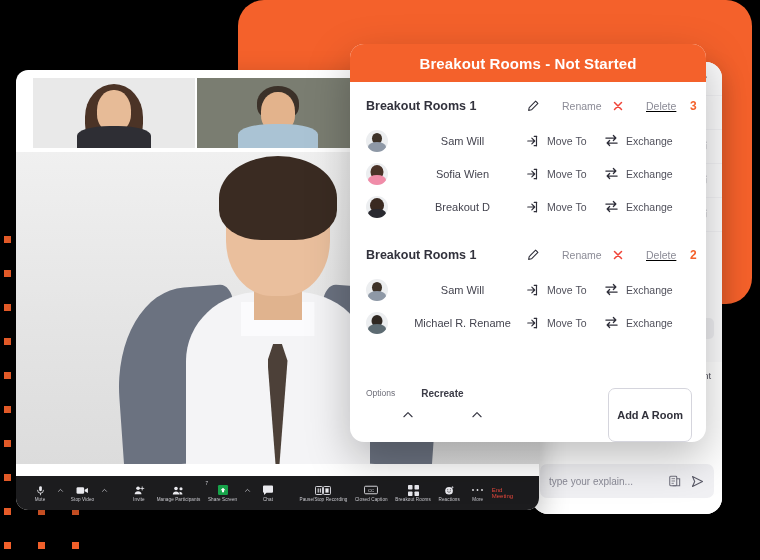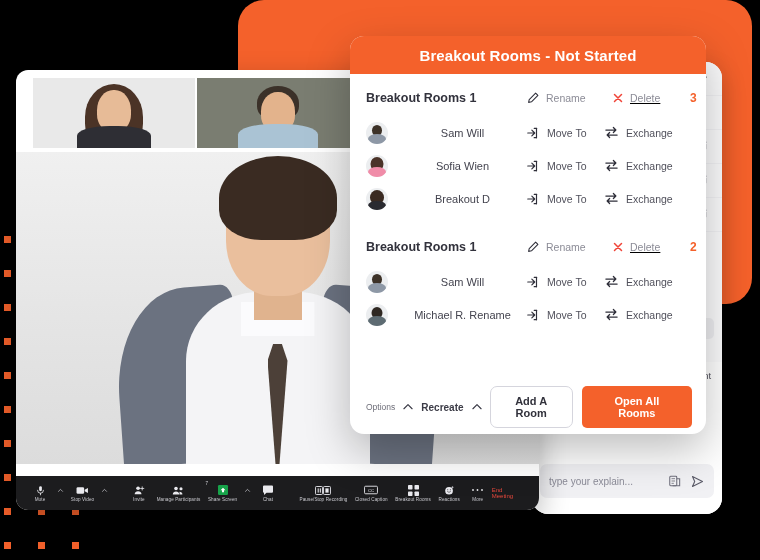--- a/index.html
+++ b/index.html
@@ -105,41 +105,41 @@
   .tb-item{display:flex;flex-direction:column;align-items:center;justify-content:center;gap:1px;min-width:20px;padding:0 4px;}
   .tb-ic{height:12px;display:flex;align-items:center;justify-content:center;color:#e6e6e8;}
   .tb-lb{font-size:4.6px;color:#c9c9cf;white-space:nowrap;letter-spacing:.1px;}
   .tb-caret{color:#cfcfd6;font-size:7px;padding:0 3px;align-self:center;margin-top:-5px;}
   .tb-spacer{flex:1;}
   .end-meeting{color:#E8483C;font-size:6px;margin-right:4px;}
   .badge-sm{position:absolute;top:-3px;right:-4px;font-size:4.5px;color:#d8d8de;}
 
   
   .dialog{
-    position:absolute;left:350px;top:36px;width:356px;height:398px;
+    position:absolute;left:350px;top:44px;width:356px;height:398px;
     background:#fff;border-radius:14px;z-index:6;overflow:hidden;
     box-shadow:0 16px 44px rgba(0,0,0,0.26);
     display:flex;flex-direction:column;
   }
   .dlg-header{
     height:38px;background:#F4612B;display:flex;align-items:center;justify-content:center;
     flex:0 0 38px;
   }
   .dlg-title{color:#fff;font-size:15px;font-weight:bold;letter-spacing:.1px;}
   .dlg-body{flex:1;overflow:hidden;padding:0 16px;box-sizing:border-box;}
   .dlg-footer{
-    flex:0 0 54px;display:flex;align-items:center;padding:0 14px 0 16px;gap:0;
+    flex:0 0 54px;display:flex;padding:0 14px 0 16px;gap:0;
     box-sizing:border-box;
   }
 
   .room-head{
     display:flex;align-items:center;height:36px;margin-top:6px;
   }
   .room-name{font-size:12.5px;font-weight:bold;color:#32323c;flex:0 0 160px;}
-  .rh-action{display:flex;align-items:center;gap:6px;}
+  .rh-action{display:flex;align-items:center;gap:22px;}
   .rh-action.rename{flex:0 0 86px;}
   .rh-action.delete{flex:0 0 78px;text-decoration:underline;}
   .rh-label{font-size:10.5px;color:#8b8b96;}
   .room-count{margin-left:auto;font-size:12px;font-weight:bold;color:#F4612B;padding-right:2px;}
 
   .pr-row{display:flex;align-items:center;height:33px;}
   .pr-av{
     width:22px;height:22px;border-radius:50%;flex:0 0 22px;margin-right:11px;
     overflow:hidden;position:relative;background:#eceef0;
   }
@@ -638,17 +638,16 @@
             <path d="M5 15l7-7 7 7" stroke="#3a3a46" stroke-width="2" fill="none" stroke-linecap="round" stroke-linejoin="round"></path>
           </svg>
       </span>
       <span class="ft-recreate">Recreate</span>
       <span class="ft-caret ico">
         <svg width="14" height="14" viewBox="0 0 24 24">
             <path d="M5 15l7-7 7 7" stroke="#3a3a46" stroke-width="2" fill="none" stroke-linecap="round" stroke-linejoin="round"></path>
           </svg>
       </span>
       <button class="btn-add">Add A Room</button>
-      <button class="btn-open">Open All Rooms</button>
     </div>
   </div>
 
 </div>
 
 </body></html>

